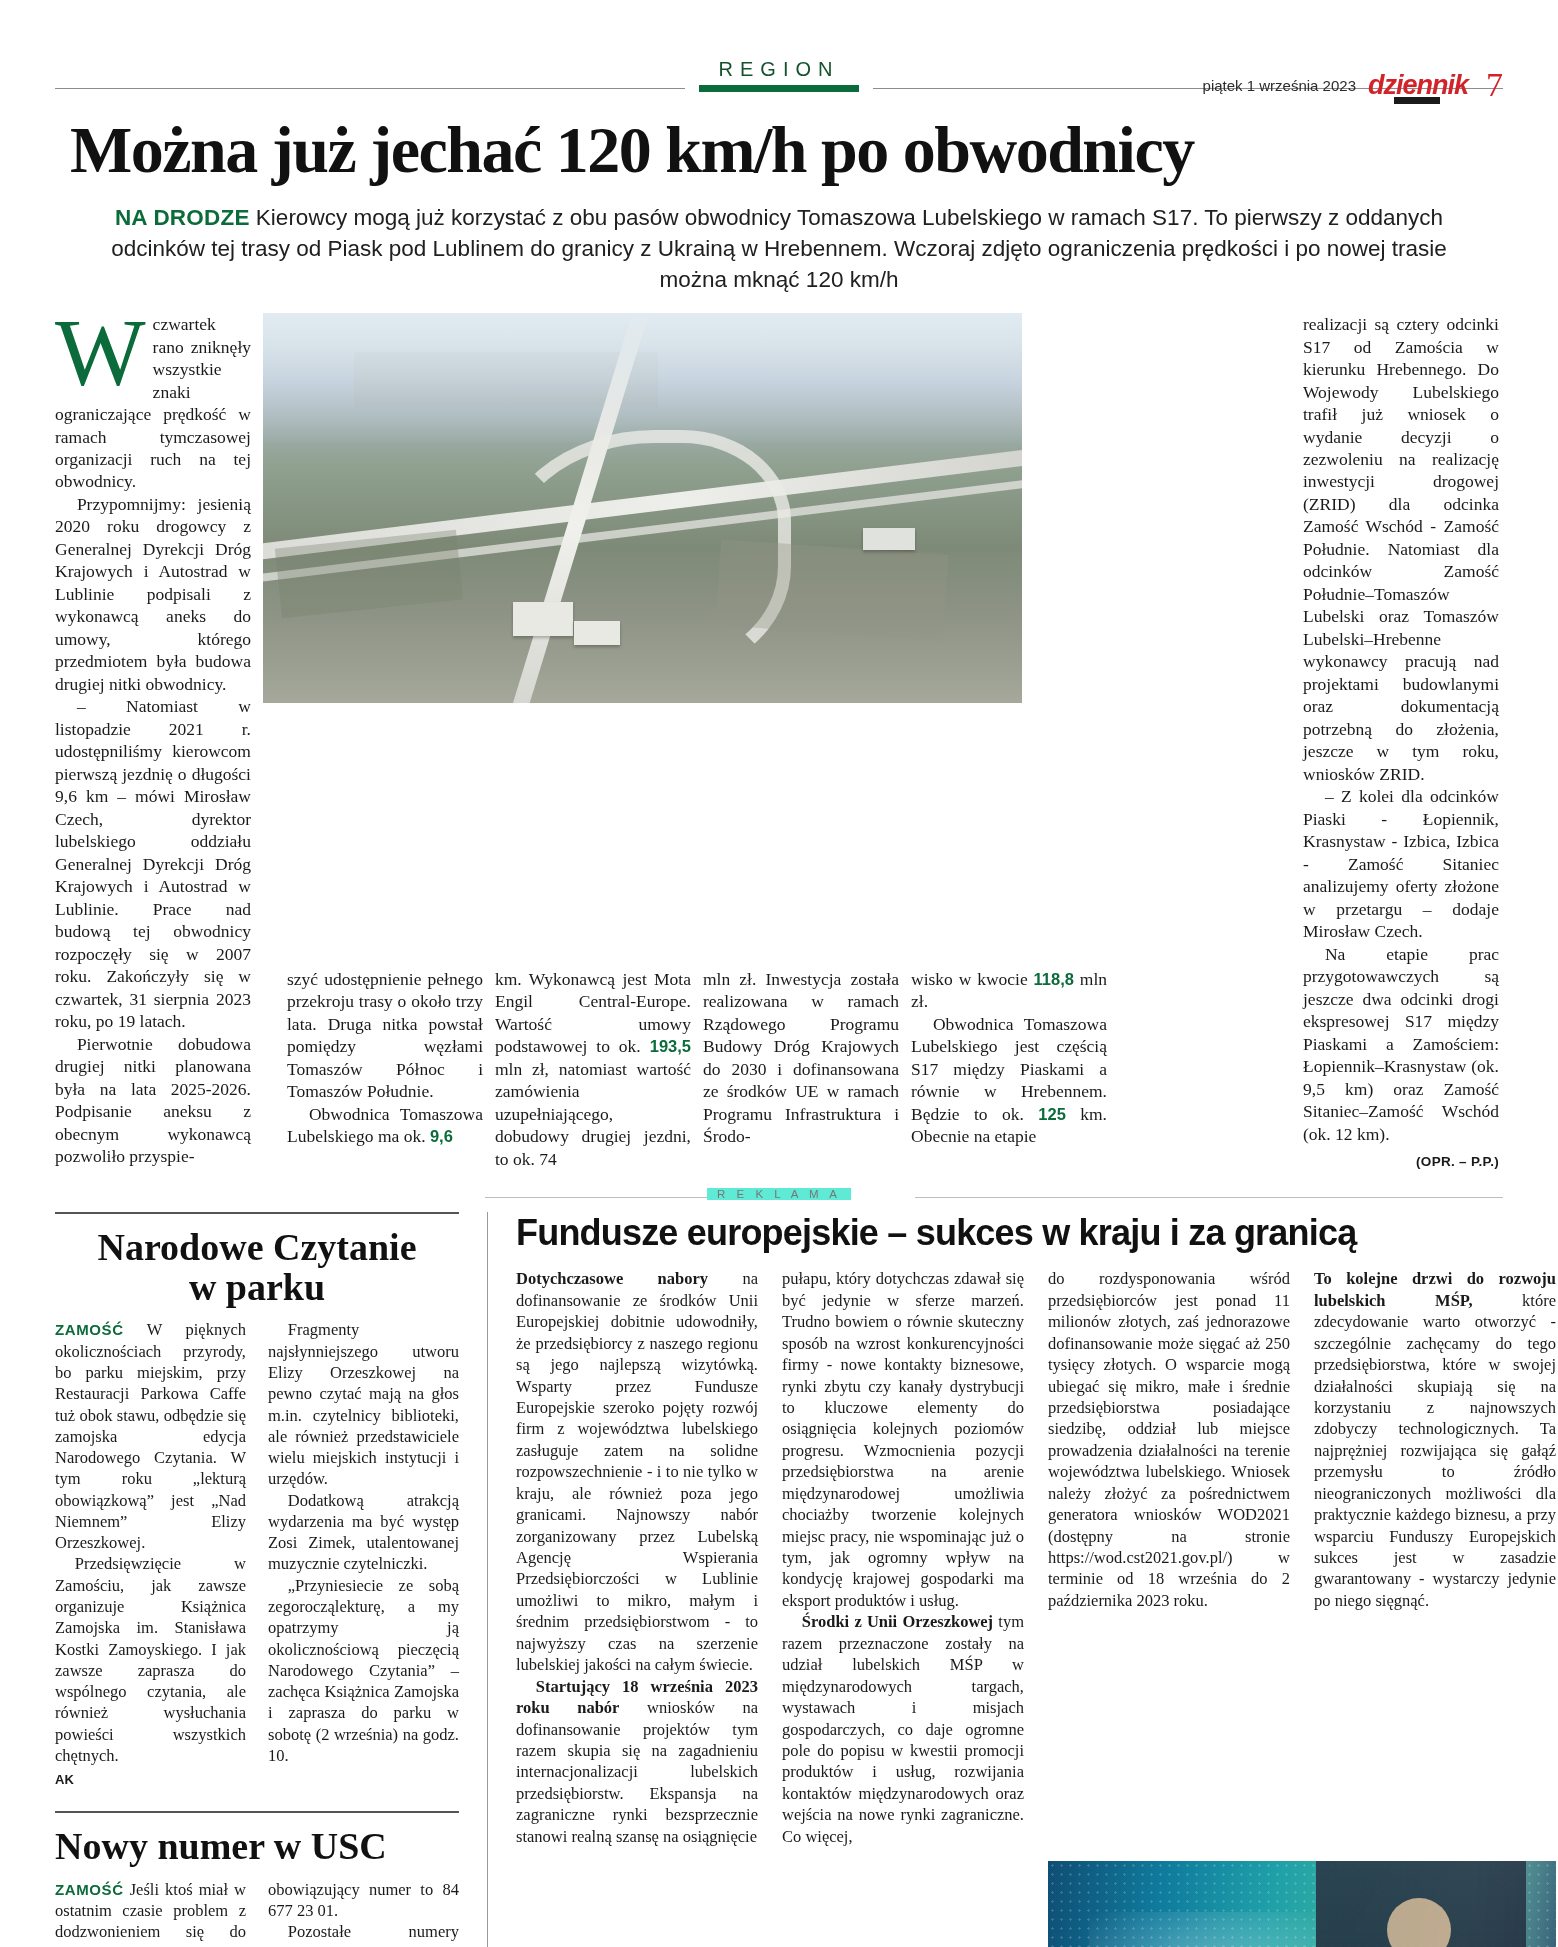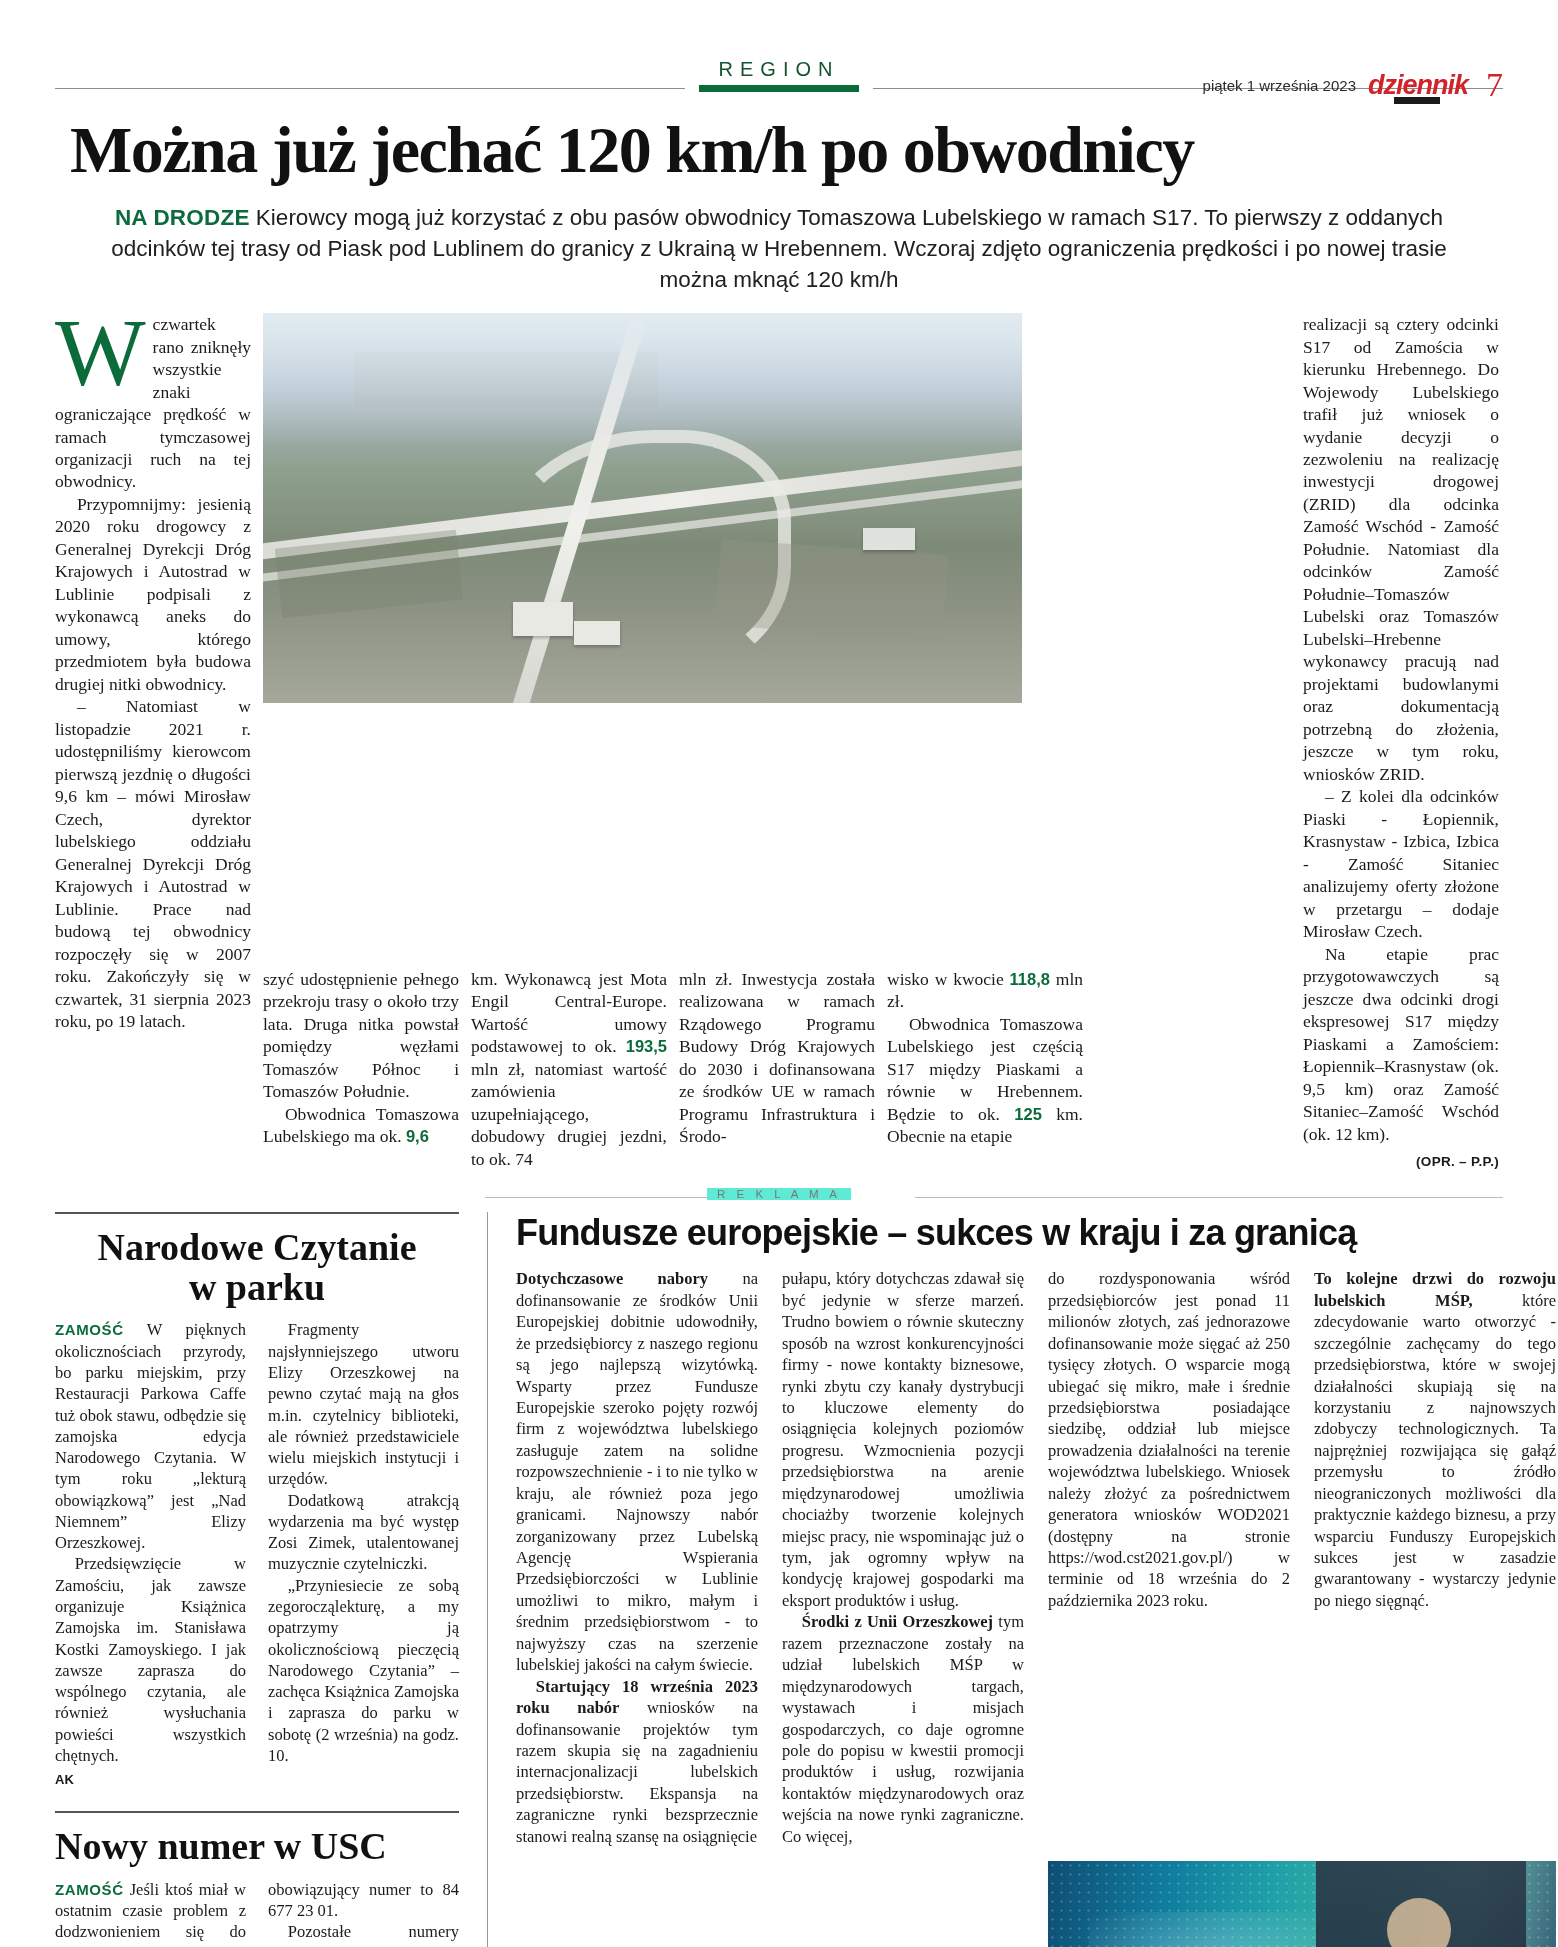--- a/index.html
+++ b/index.html
@@ -80,21 +80,21 @@
 
   .col { font-size:17.5px; line-height:1.285; text-align:justify; hyphens:auto; }
   .col p { margin:0; text-indent:1.25em; }
   .col p.first { text-indent:0; }
   .grn { color:#0b6b3a; font-weight:bold; font-family:"Liberation Sans", sans-serif; font-size:16.5px; }
   .dropcap {
     float:left; font-size:96px; line-height:.76; font-weight:normal;
     color:#0b6b3a; margin:4px 7px 0 0; font-family:"Liberation Serif", serif;
   }
   .col-1 { grid-column:1; }
-  .col-2 { grid-column:2 / span 4; align-self:end; }
+  .col-2 { grid-column:2 / span 4; align-self:end;margin-left:24px; }
   .col-2-inner { display:grid; grid-template-columns:196px 196px 196px 196px; column-gap:12px; }
   .col-7 { grid-column:7; }
   .opr { text-align:right; font-family:"Liberation Sans", sans-serif; font-weight:bold; font-size:13.5px; letter-spacing:.3px; margin-top:8px; }
 
   
   .reklama { position:relative; margin:18px 0 0 0; height:18px; }
   .reklama .lbl {
     position:absolute; left:50%; top:0; transform:translateX(-50%);
     font-family:"Liberation Sans", sans-serif; font-size:11.5px; letter-spacing:4px; color:#777; background:#5eead4; padding:0 10px;
   }
@@ -175,20 +175,21 @@
       <div class="bldg b2"></div>
       <div class="bldg b3"></div>
       <div class="haze"></div>
 
     </div>
 
     <div class="col col-1">
       <p class="first"><span class="dropcap">W</span><span>czwartek rano zniknęły wszystkie znaki ograniczające prędkość w ramach tymczasowej organizacji ruch na tej obwodnicy.</span></p>
       <p>Przypomnijmy: jesienią 2020 roku drogowcy z Generalnej Dyrekcji Dróg Krajowych i Autostrad w Lublinie podpisali z wykonawcą aneks do umowy, którego przedmiotem była budowa drugiej nitki obwodnicy.</p>
       <p>– Natomiast w listopadzie 2021 r. udostępniliśmy kierowcom pierwszą jezdnię o długości 9,6 km – mówi Mirosław Czech, dyrektor lubelskiego oddziału Generalnej Dyrekcji Dróg Krajowych i Autostrad w Lublinie. Prace nad budową tej obwodnicy rozpoczęły się w 2007 roku. Zakończyły się w czwartek, 31 sierpnia 2023 roku, po 19 latach.</p>
+      <p>Pierwotnie dobudowa drugiej nitki planowana była na lata 2025-2026. Podpisanie aneksu z obecnym wykonawcą pozwoliło przyspie-</p>
     </div>
 
     <div class="col col-2">
       <div class="col-2-inner">
         <div class="col">
           <p class="first">szyć udostępnienie pełnego przekroju trasy o około trzy lata. Druga nitka powstał pomiędzy węzłami Tomaszów Północ i Tomaszów Południe.</p>
           <p><span>Obwodnica Tomaszowa Lubelskiego ma ok. </span><span class="grn">9,6</span></p>
         </div>
         <div class="col">
           <p class="first"><span>km. Wykonawcą jest Mota Engil Central-Europe. Wartość umowy podstawowej to ok. </span><span class="grn">193,5</span><span> mln zł, natomiast wartość zamówienia uzupełniającego, dobudowy drugiej jezdni, to ok. 74</span></p>

